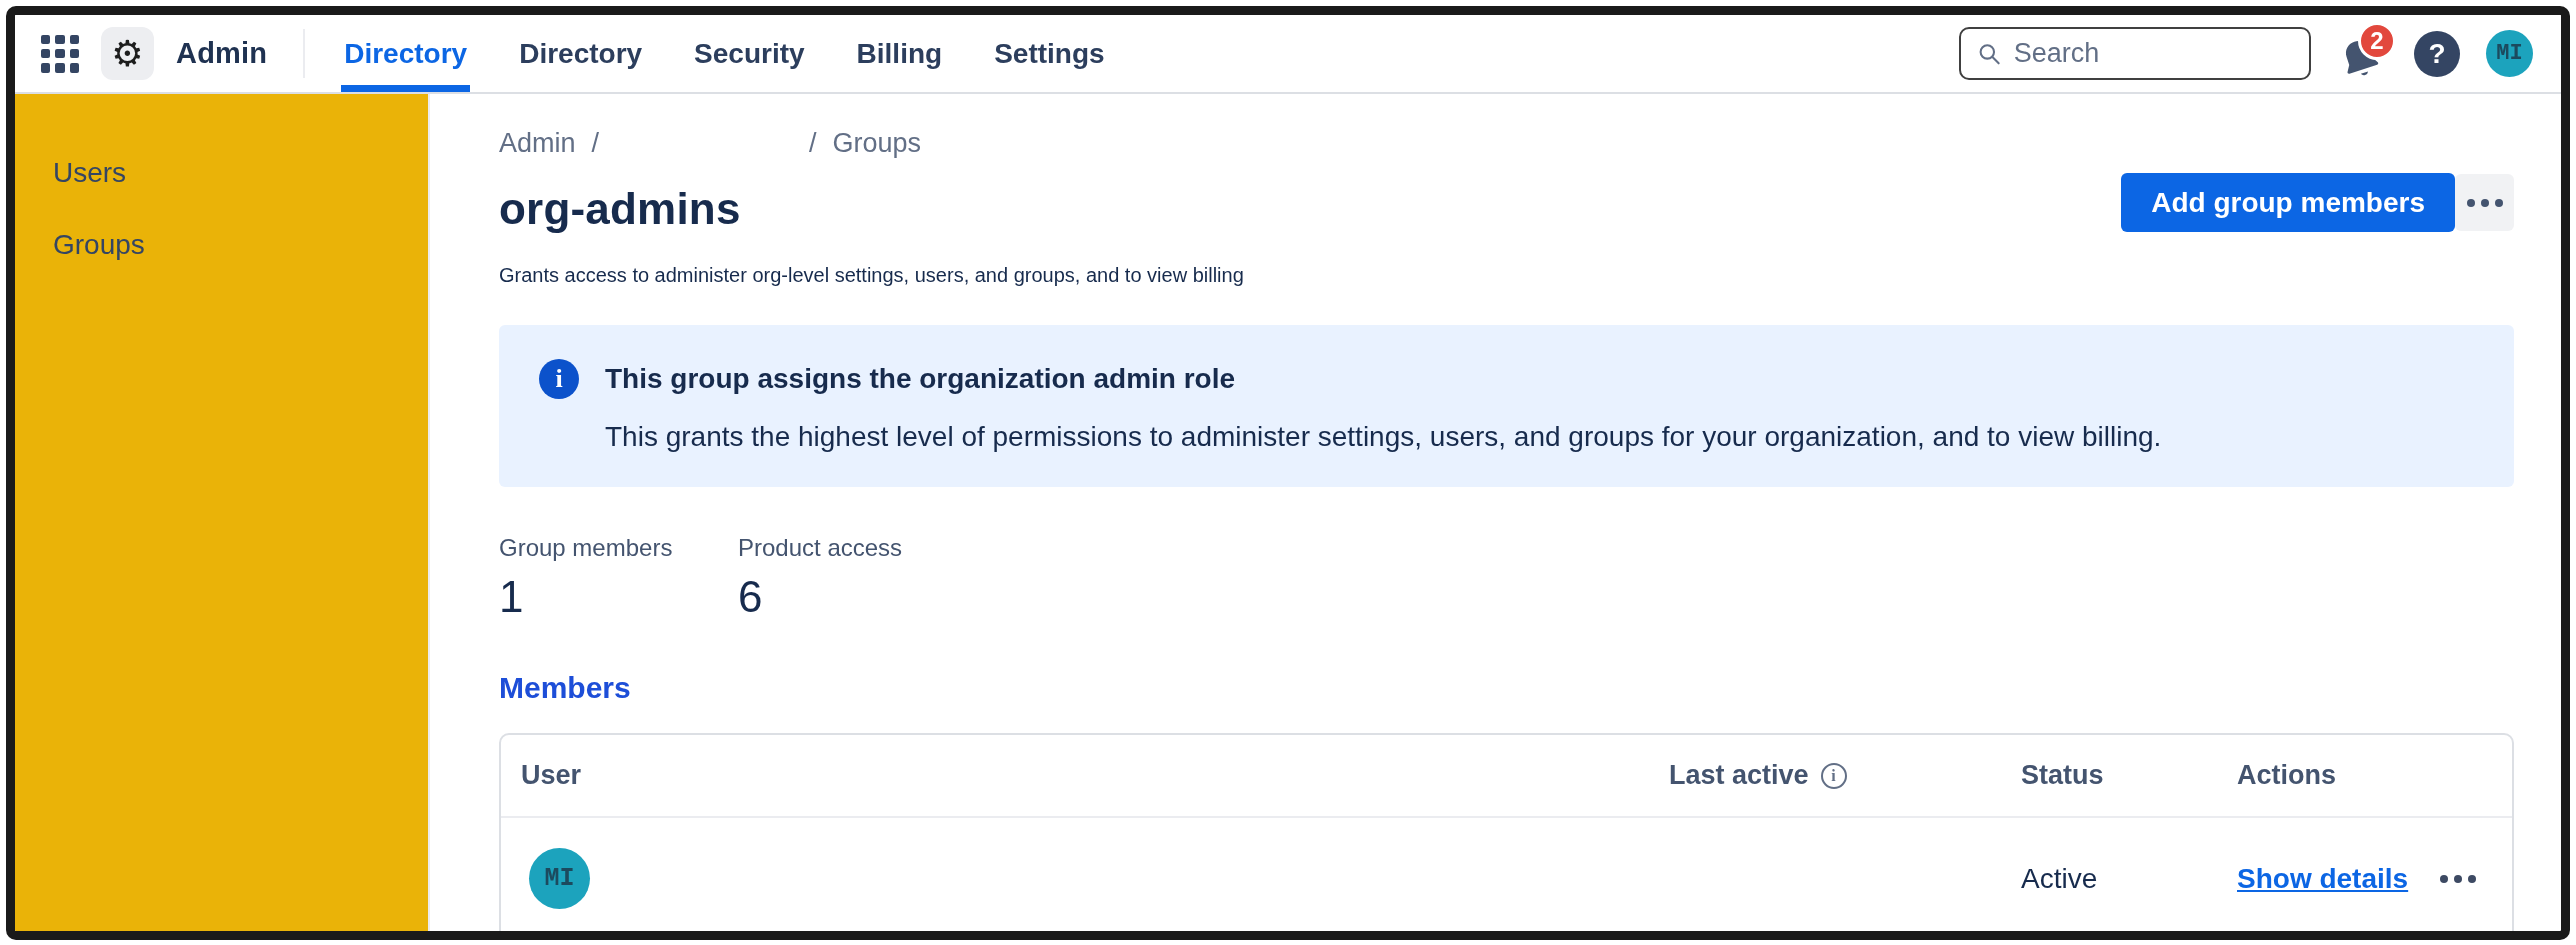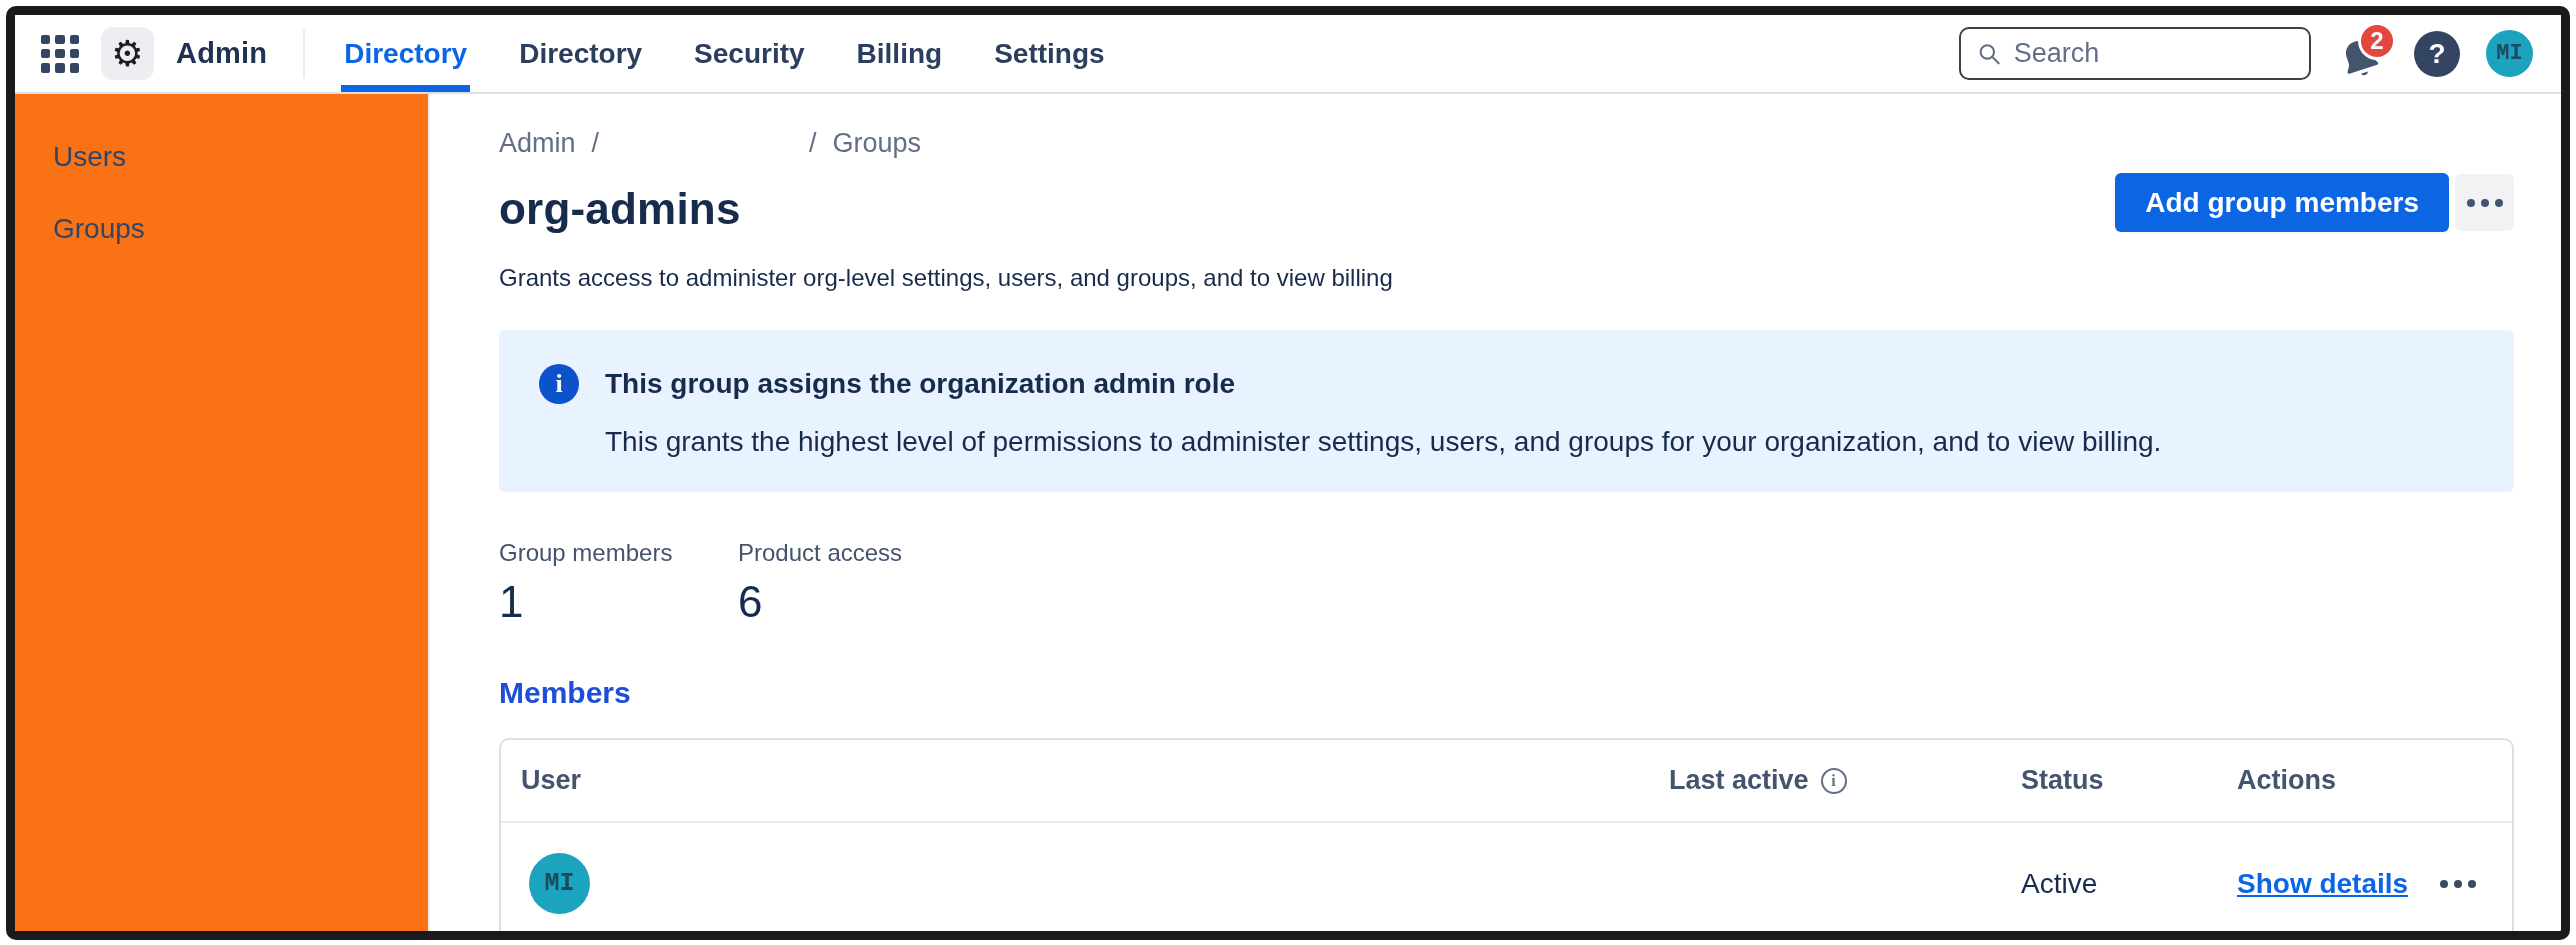--- a/index.html
+++ b/index.html
@@ -58,50 +58,50 @@
   }
   .avatar-top{
     width:47px; height:47px; border-radius:50%; background:#1CA3BD; color:#1c4a5e;
     display:flex; align-items:center; justify-content:center; font-size:22px; font-weight:700; cursor:pointer;
     font-family:"Liberation Mono", monospace;
   }
 
   
   .body-row{ display:flex; height:calc(100% - 79px); }
   .sidebar{
-    width:415px; background:#f97316; border-right:2px solid #EBECF0;
-    padding:40px 0 0 34px; flex-shrink:0;
+    width:415px; background:#eab308; border-right:2px solid #EBECF0;
+    padding:56px 0 0 34px; flex-shrink:0;
   }
   .side-item{
     font-size:28px; color:#344563; height:46px; display:flex; align-items:center;
     margin-bottom:26px; cursor:pointer; border-radius:6px; padding-left:4px;
   }
 
   .content{ flex:1; padding:34px 47px 0 69px; position:relative; overflow:hidden; }
 
   .breadcrumb{ display:flex; align-items:center; gap:16px; font-size:27px; color:#626F86; }
   .crumb{ cursor:pointer; }
   .crumb-sep{ color:#626F86; }
   .crumb-blank{ width:178px; height:30px; }
 
   .title-row{ display:flex; align-items:flex-end; justify-content:space-between; margin-top:14px; }
   .page-title{ font-size:44px; font-weight:700; color:#172B4D; letter-spacing:0.2px; }
-  .title-actions{ display:flex; gap:6px; align-items:center; margin-bottom:2px; }
+  .title-actions{ display:flex; gap:0; align-items:center; margin-bottom:2px; }
   .btn-primary{
     background:#0C66E4; color:#ffffff; border:none; border-radius:6px; height:59px;
     padding:0 30px; font-size:28px; font-weight:700; cursor:pointer;
     font-family:"Liberation Sans", sans-serif;
   }
   .btn-more{
     background:#F1F2F4; border:none; border-radius:6px; height:57px; width:59px;
     display:flex; align-items:center; justify-content:center; gap:6px; cursor:pointer;
   }
   .dot{ width:8px; height:8px; border-radius:50%; background:#44546F; display:inline-block; }
 
-  .description{ margin-top:30px; font-size:24px; color:#172B4D; }
+  .description{ margin-top:30px; font-size:20px; color:#172B4D; }
 
   .banner{
     margin-top:38px; background:#E9F2FF; border-radius:6px; padding:34px 40px;
     display:flex; gap:26px;
   }
   .banner-icon{
     width:40px; height:40px; border-radius:50%; background:#0C52CB; color:#ffffff;
     display:flex; align-items:center; justify-content:center; font-size:26px; font-weight:700; flex-shrink:0;
     font-family:"Liberation Serif", serif;
   }

